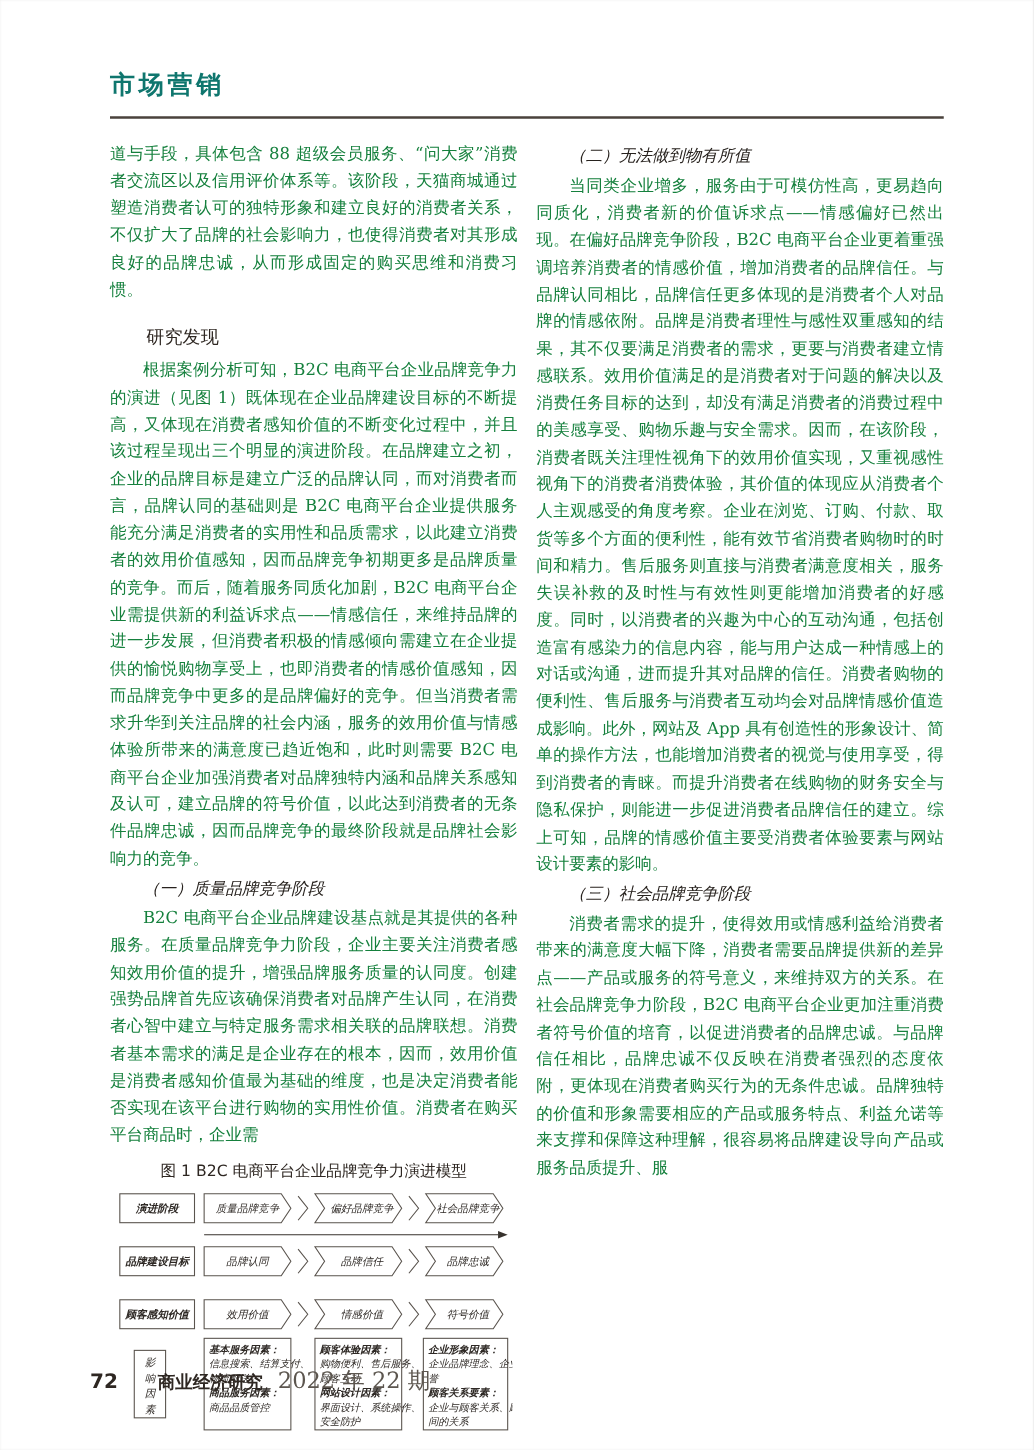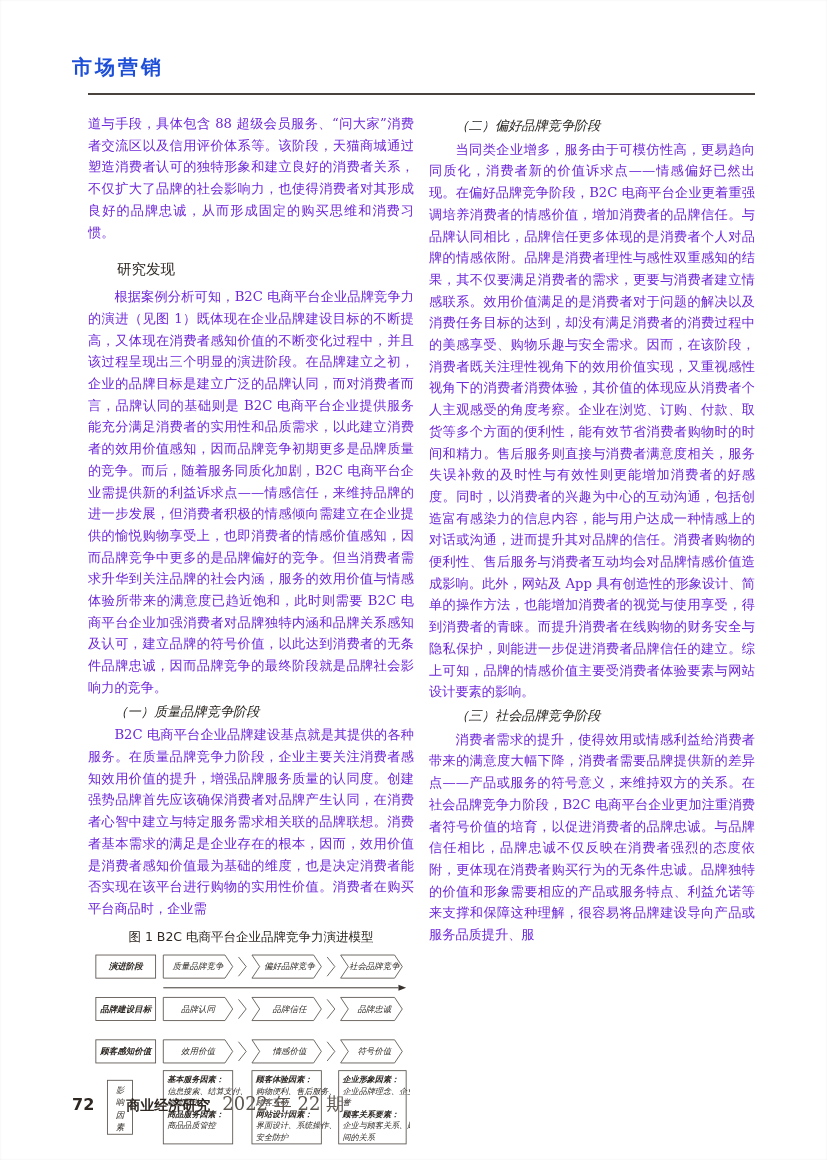--- a/index.html
+++ b/index.html
@@ -2,28 +2,28 @@
 <html><head>
 <meta charset="utf-8">
 <style>
   html,body{margin:0;padding:0;background:#e9e9e9;}
   .page{
     position:relative;width:827px;height:1160px;background:#ffffff;
     font-family:"DejaVu Serif","Liberation Serif",serif;color:#27221e;
     margin:0 auto;overflow:hidden;box-shadow:inset 0 0 2px rgba(0,0,0,.08);
   }
   .masthead{
-    position:absolute;left:72px;top:54px;
+    position:absolute;left:88px;top:54px;
     font-family:"DejaVu Sans","Liberation Sans",sans-serif;
-    font-weight:bold;font-size:20px;letter-spacing:3px;color:#1d4ed8;
+    font-weight:bold;font-size:20px;letter-spacing:3px;color:#0f766e;
   }
   .header-rule{position:absolute;left:88px;top:93px;width:667px;height:2px;background:#4a423c;}
   .columns{position:absolute;left:88px;top:113px;width:667px;display:flex;gap:15px;}
   .col{width:326px;}
-  p.body{font-size:13.2px;line-height:21.7px;text-align:justify;margin:0;color:#6d28d9;}
+  p.body{font-size:13.2px;line-height:21.7px;text-align:justify;margin:0;color:#15803d;}
   .indent{text-indent:2em;}
   h2.section{
     font-family:"DejaVu Sans","Liberation Sans",sans-serif;
     font-size:14.5px;font-weight:normal;margin:17px 0 7px;padding-left:2em;color:#2e2722;
   }
   h3.sub{
     font-size:13.2px;font-style:italic;font-weight:normal;
     margin:2px 0;padding-left:2em;line-height:21.7px;color:#27221e;
   }
   .fig-caption{
@@ -129,21 +129,21 @@
         <text class="dg-t dg-s b" x="260" y="138">企业形象因素：</text>
         <text class="dg-t dg-s" x="260" y="150">企业品牌理念、企业声</text>
         <text class="dg-t dg-s" x="260" y="162">誉</text>
         <text class="dg-t dg-s b" x="260" y="174">顾客关系要素：</text>
         <text class="dg-t dg-s" x="260" y="186">企业与顾客关系、顾客</text>
         <text class="dg-t dg-s" x="260" y="198">间的关系</text>
       </svg>
     </div>
 
     <div class="col">
-      <h3 class="sub">（二）偏好品牌竞争阶段</h3>
+      <h3 class="sub">（二）无法做到物有所值</h3>
       <p class="body indent">当同类企业增多，服务由于可模仿性高，更易趋向同质化，消费者新的价值诉求点——情感偏好已然出现。在偏好品牌竞争阶段，B2C 电商平台企业更着重强调培养消费者的情感价值，增加消费者的品牌信任。与品牌认同相比，品牌信任更多体现的是消费者个人对品牌的情感依附。品牌是消费者理性与感性双重感知的结果，其不仅要满足消费者的需求，更要与消费者建立情感联系。效用价值满足的是消费者对于问题的解决以及消费任务目标的达到，却没有满足消费者的消费过程中的美感享受、购物乐趣与安全需求。因而，在该阶段，消费者既关注理性视角下的效用价值实现，又重视感性视角下的消费者消费体验，其价值的体现应从消费者个人主观感受的角度考察。企业在浏览、订购、付款、取货等多个方面的便利性，能有效节省消费者购物时的时间和精力。售后服务则直接与消费者满意度相关，服务失误补救的及时性与有效性则更能增加消费者的好感度。同时，以消费者的兴趣为中心的互动沟通，包括创造富有感染力的信息内容，能与用户达成一种情感上的对话或沟通，进而提升其对品牌的信任。消费者购物的便利性、售后服务与消费者互动均会对品牌情感价值造成影响。此外，网站及 App 具有创造性的形象设计、简单的操作方法，也能增加消费者的视觉与使用享受，得到消费者的青睐。而提升消费者在线购物的财务安全与隐私保护，则能进一步促进消费者品牌信任的建立。综上可知，品牌的情感价值主要受消费者体验要素与网站设计要素的影响。</p>
       <h3 class="sub">（三）社会品牌竞争阶段</h3>
       <p class="body indent">消费者需求的提升，使得效用或情感利益给消费者带来的满意度大幅下降，消费者需要品牌提供新的差异点——产品或服务的符号意义，来维持双方的关系。在社会品牌竞争力阶段，B2C 电商平台企业更加注重消费者符号价值的培育，以促进消费者的品牌忠诚。与品牌信任相比，品牌忠诚不仅反映在消费者强烈的态度依附，更体现在消费者购买行为的无条件忠诚。品牌独特的价值和形象需要相应的产品或服务特点、利益允诺等来支撑和保障这种理解，很容易将品牌建设导向产品或服务品质提升、服</p>
     </div>
 
   </div>
 
   <div class="footer">
     <span class="pn">72</span>
     <span class="journal">商业经济研究</span>

